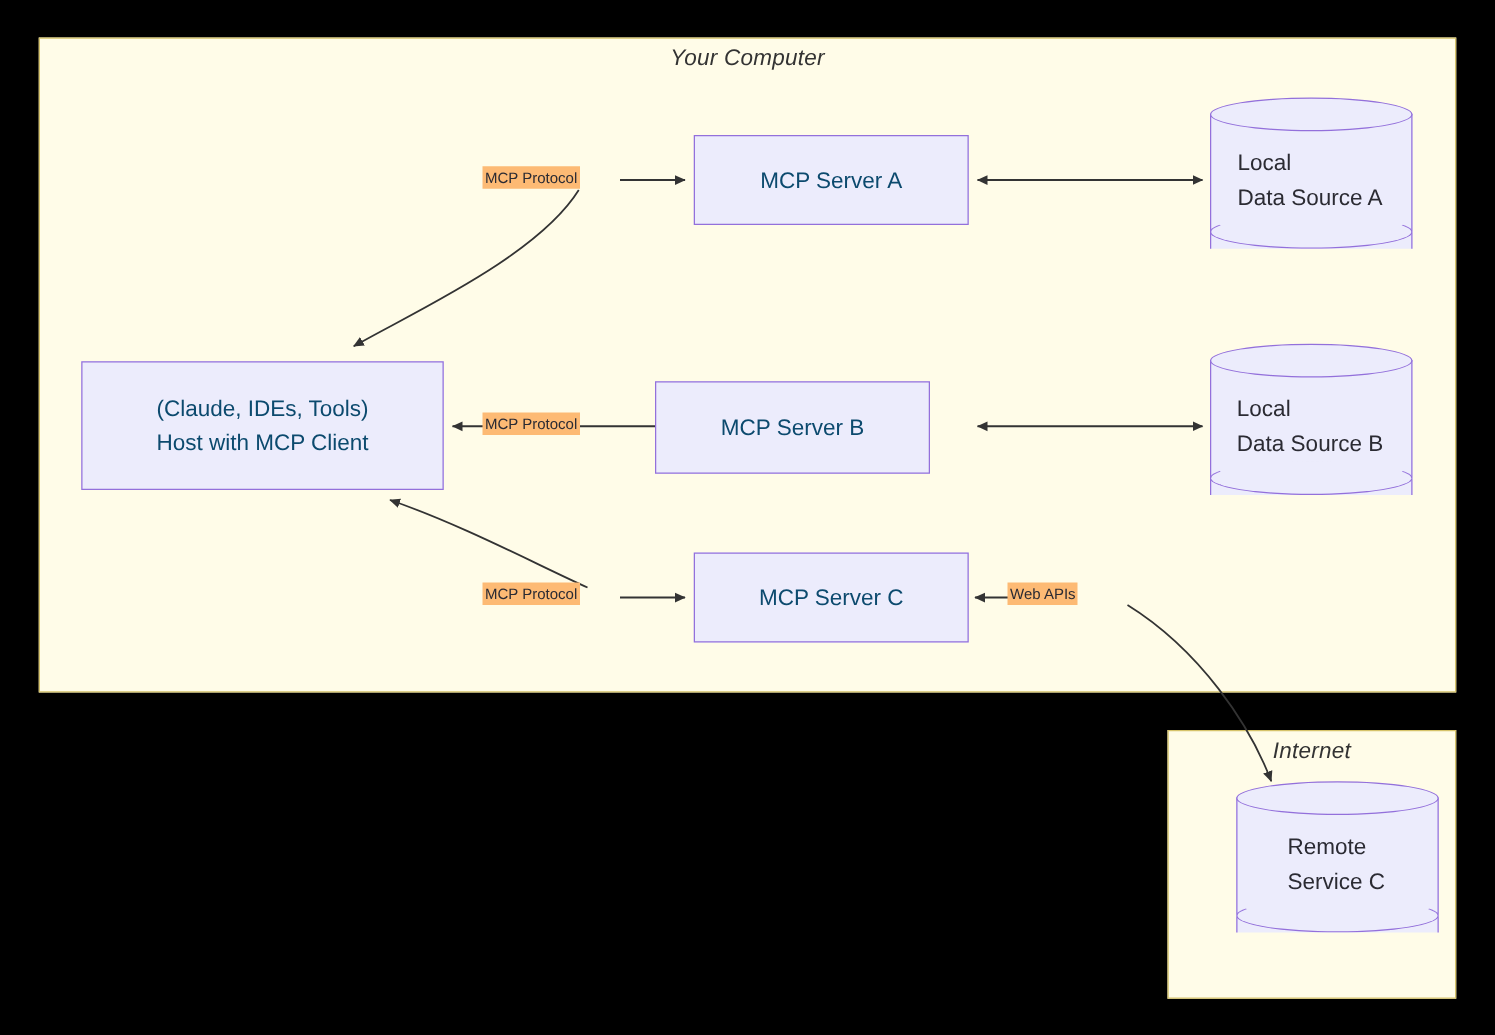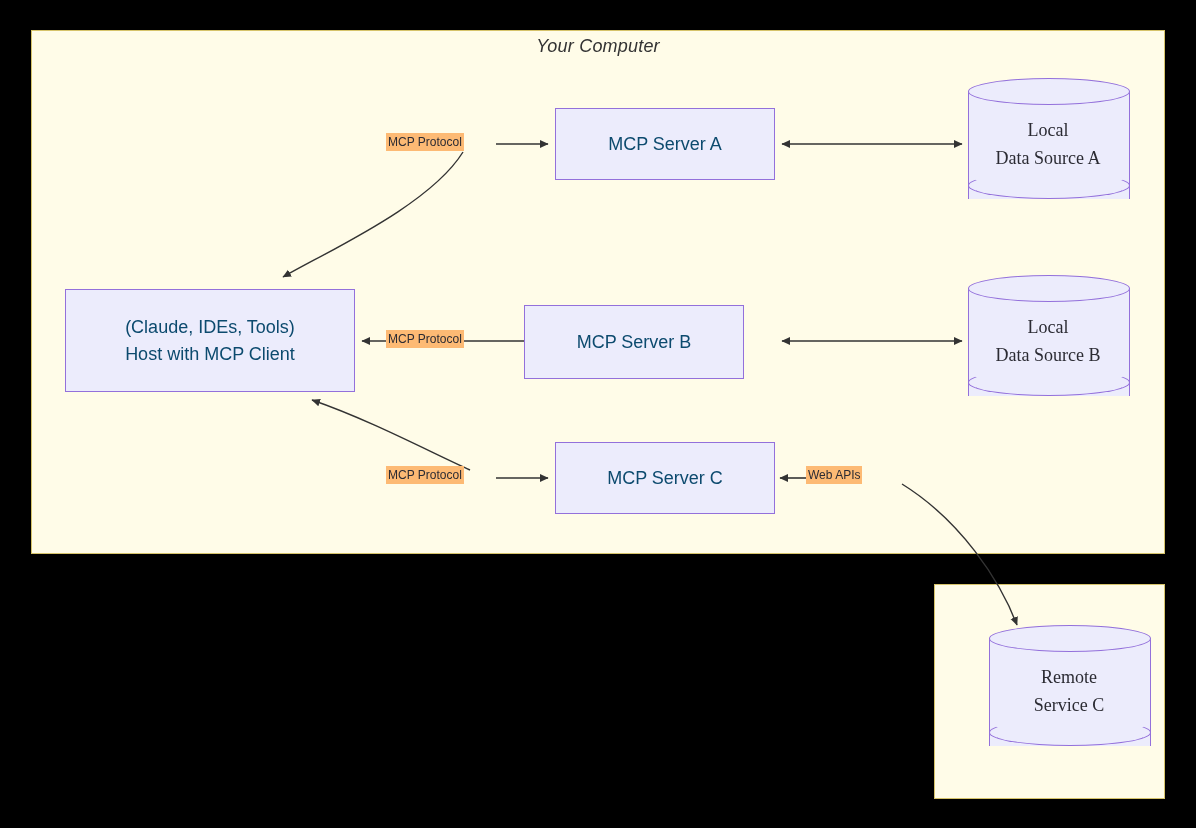--- a/index.html
+++ b/index.html
@@ -41,22 +41,22 @@
              border-right:1.3px solid #9370db;box-sizing:border-box;}
   .cyl .bottom{position:absolute;left:0;top:94px;width:162px;height:27px;
                background:#ececfc;border:1.3px solid #9370db;
                border-radius:50%;box-sizing:border-box;
                border-top-color:transparent;}
   .cyl .top{position:absolute;left:0;top:0;width:162px;height:27px;
             background:#ececfc;border:1.3px solid #9370db;
             border-radius:50%;box-sizing:border-box;}
   .cyl .cyl-label{position:absolute;left:0;top:0;width:160px;height:134px;
             display:flex;align-items:center;justify-content:center;
-            text-align:center;font-size:18px;color:#2b2b33;line-height:1.55;
-            z-index:3;font-family:Liberation Serif, serif;}
+            font-size:18px;color:#2b2b33;line-height:1.55;
+            z-index:3;}
   #ds-a{left:968px;top:78px;}
   #ds-b{left:968px;top:275px;}
   #remote-c{left:989px;top:625px;padding-left:36px;}
 
   
   .edge-label{position:absolute;background:#fdba74;color:#2b2b33;
               font-size:12px;padding:2px 2px;white-space:nowrap;}
   #lbl-a{left:386px;top:133px;}
   #lbl-b{left:386px;top:330px;}
   #lbl-c{left:386px;top:466px;}
@@ -66,20 +66,21 @@
 <body>
 
 <div id="stage">
 
   <div class="container" id="computer-container"></div>
 
   <div class="container" id="internet-container"></div>
 
   <div class="container-title" id="computer-title">Your Computer</div>
 
+  <div class="container-title" id="internet-title">Internet</div>
 
   <svg id="edges" viewBox="0 0 1196 828">
     <defs>
       <marker id="ah" markerWidth="9" markerHeight="9" refX="8" refY="4.5" orient="auto" markerUnits="userSpaceOnUse">
         <path d="M0,0.6 L8.6,4.5 L0,8.4 Z" fill="#333"></path>
       </marker>
       <marker id="ah-start" markerWidth="9" markerHeight="9" refX="0.6" refY="4.5" orient="auto" markerUnits="userSpaceOnUse">
         <path d="M8.6,0.6 L0,4.5 L8.6,8.4 Z" fill="#333"></path>
       </marker>
     </defs>

